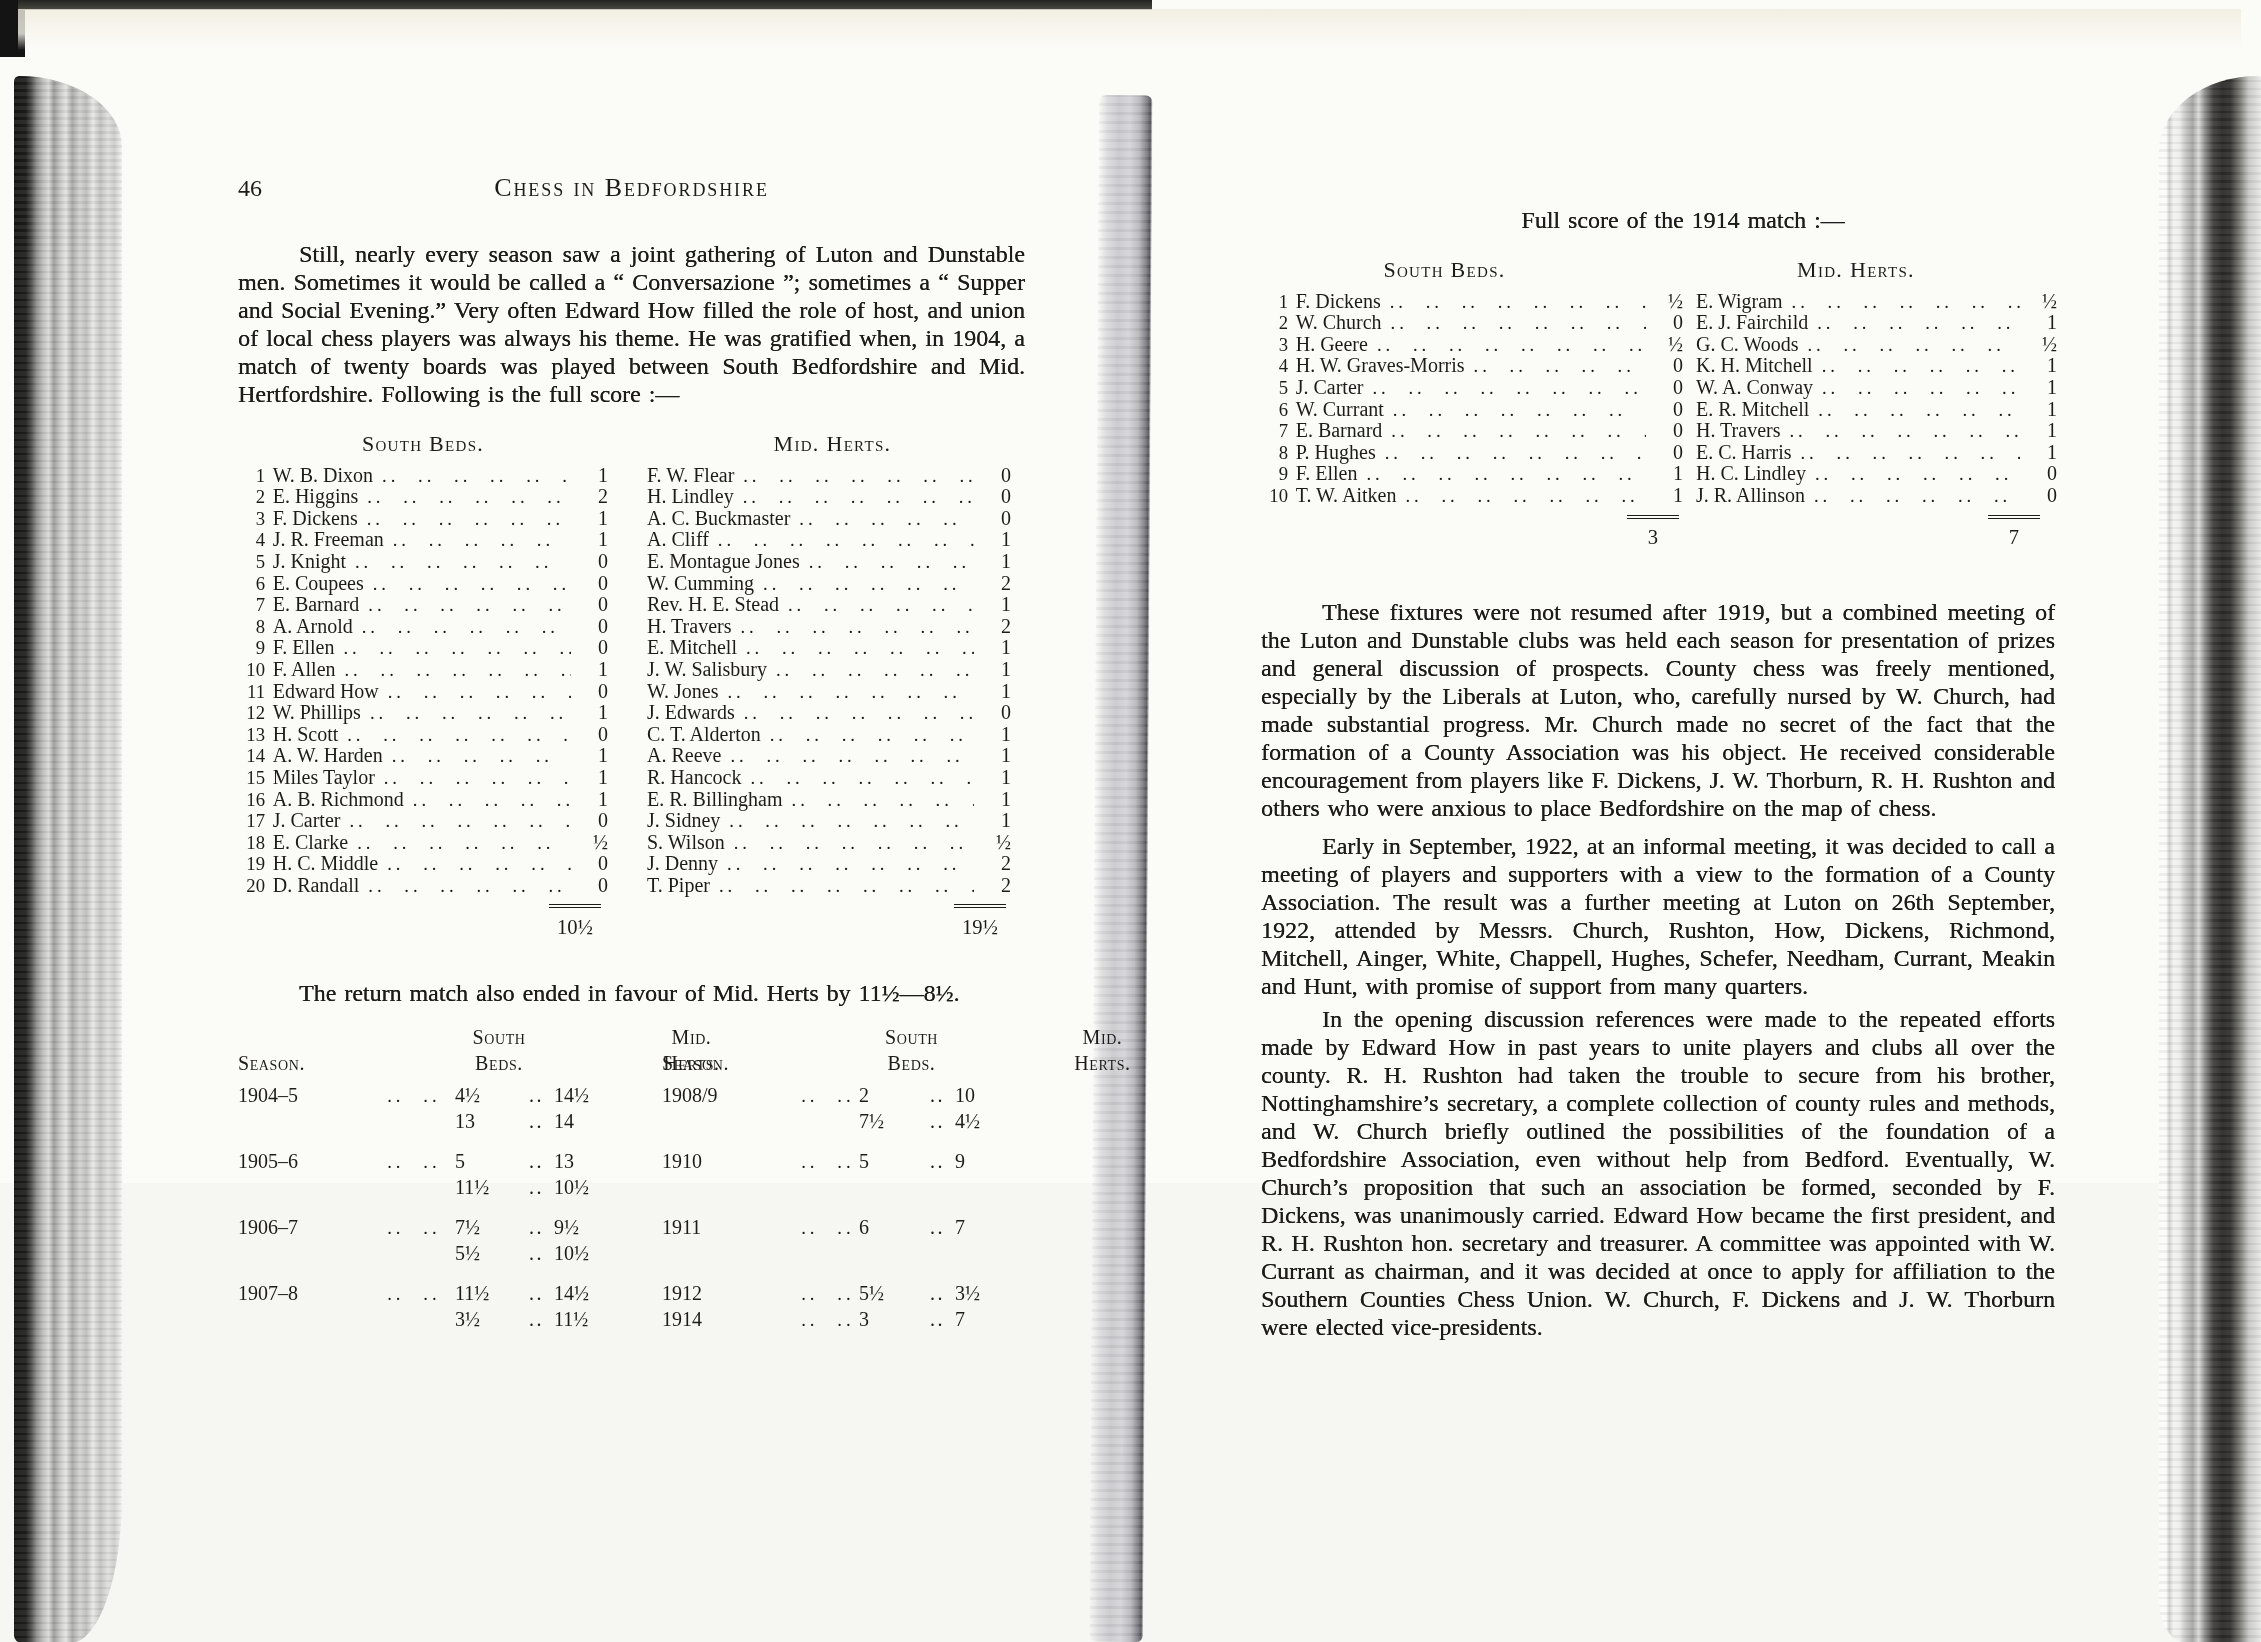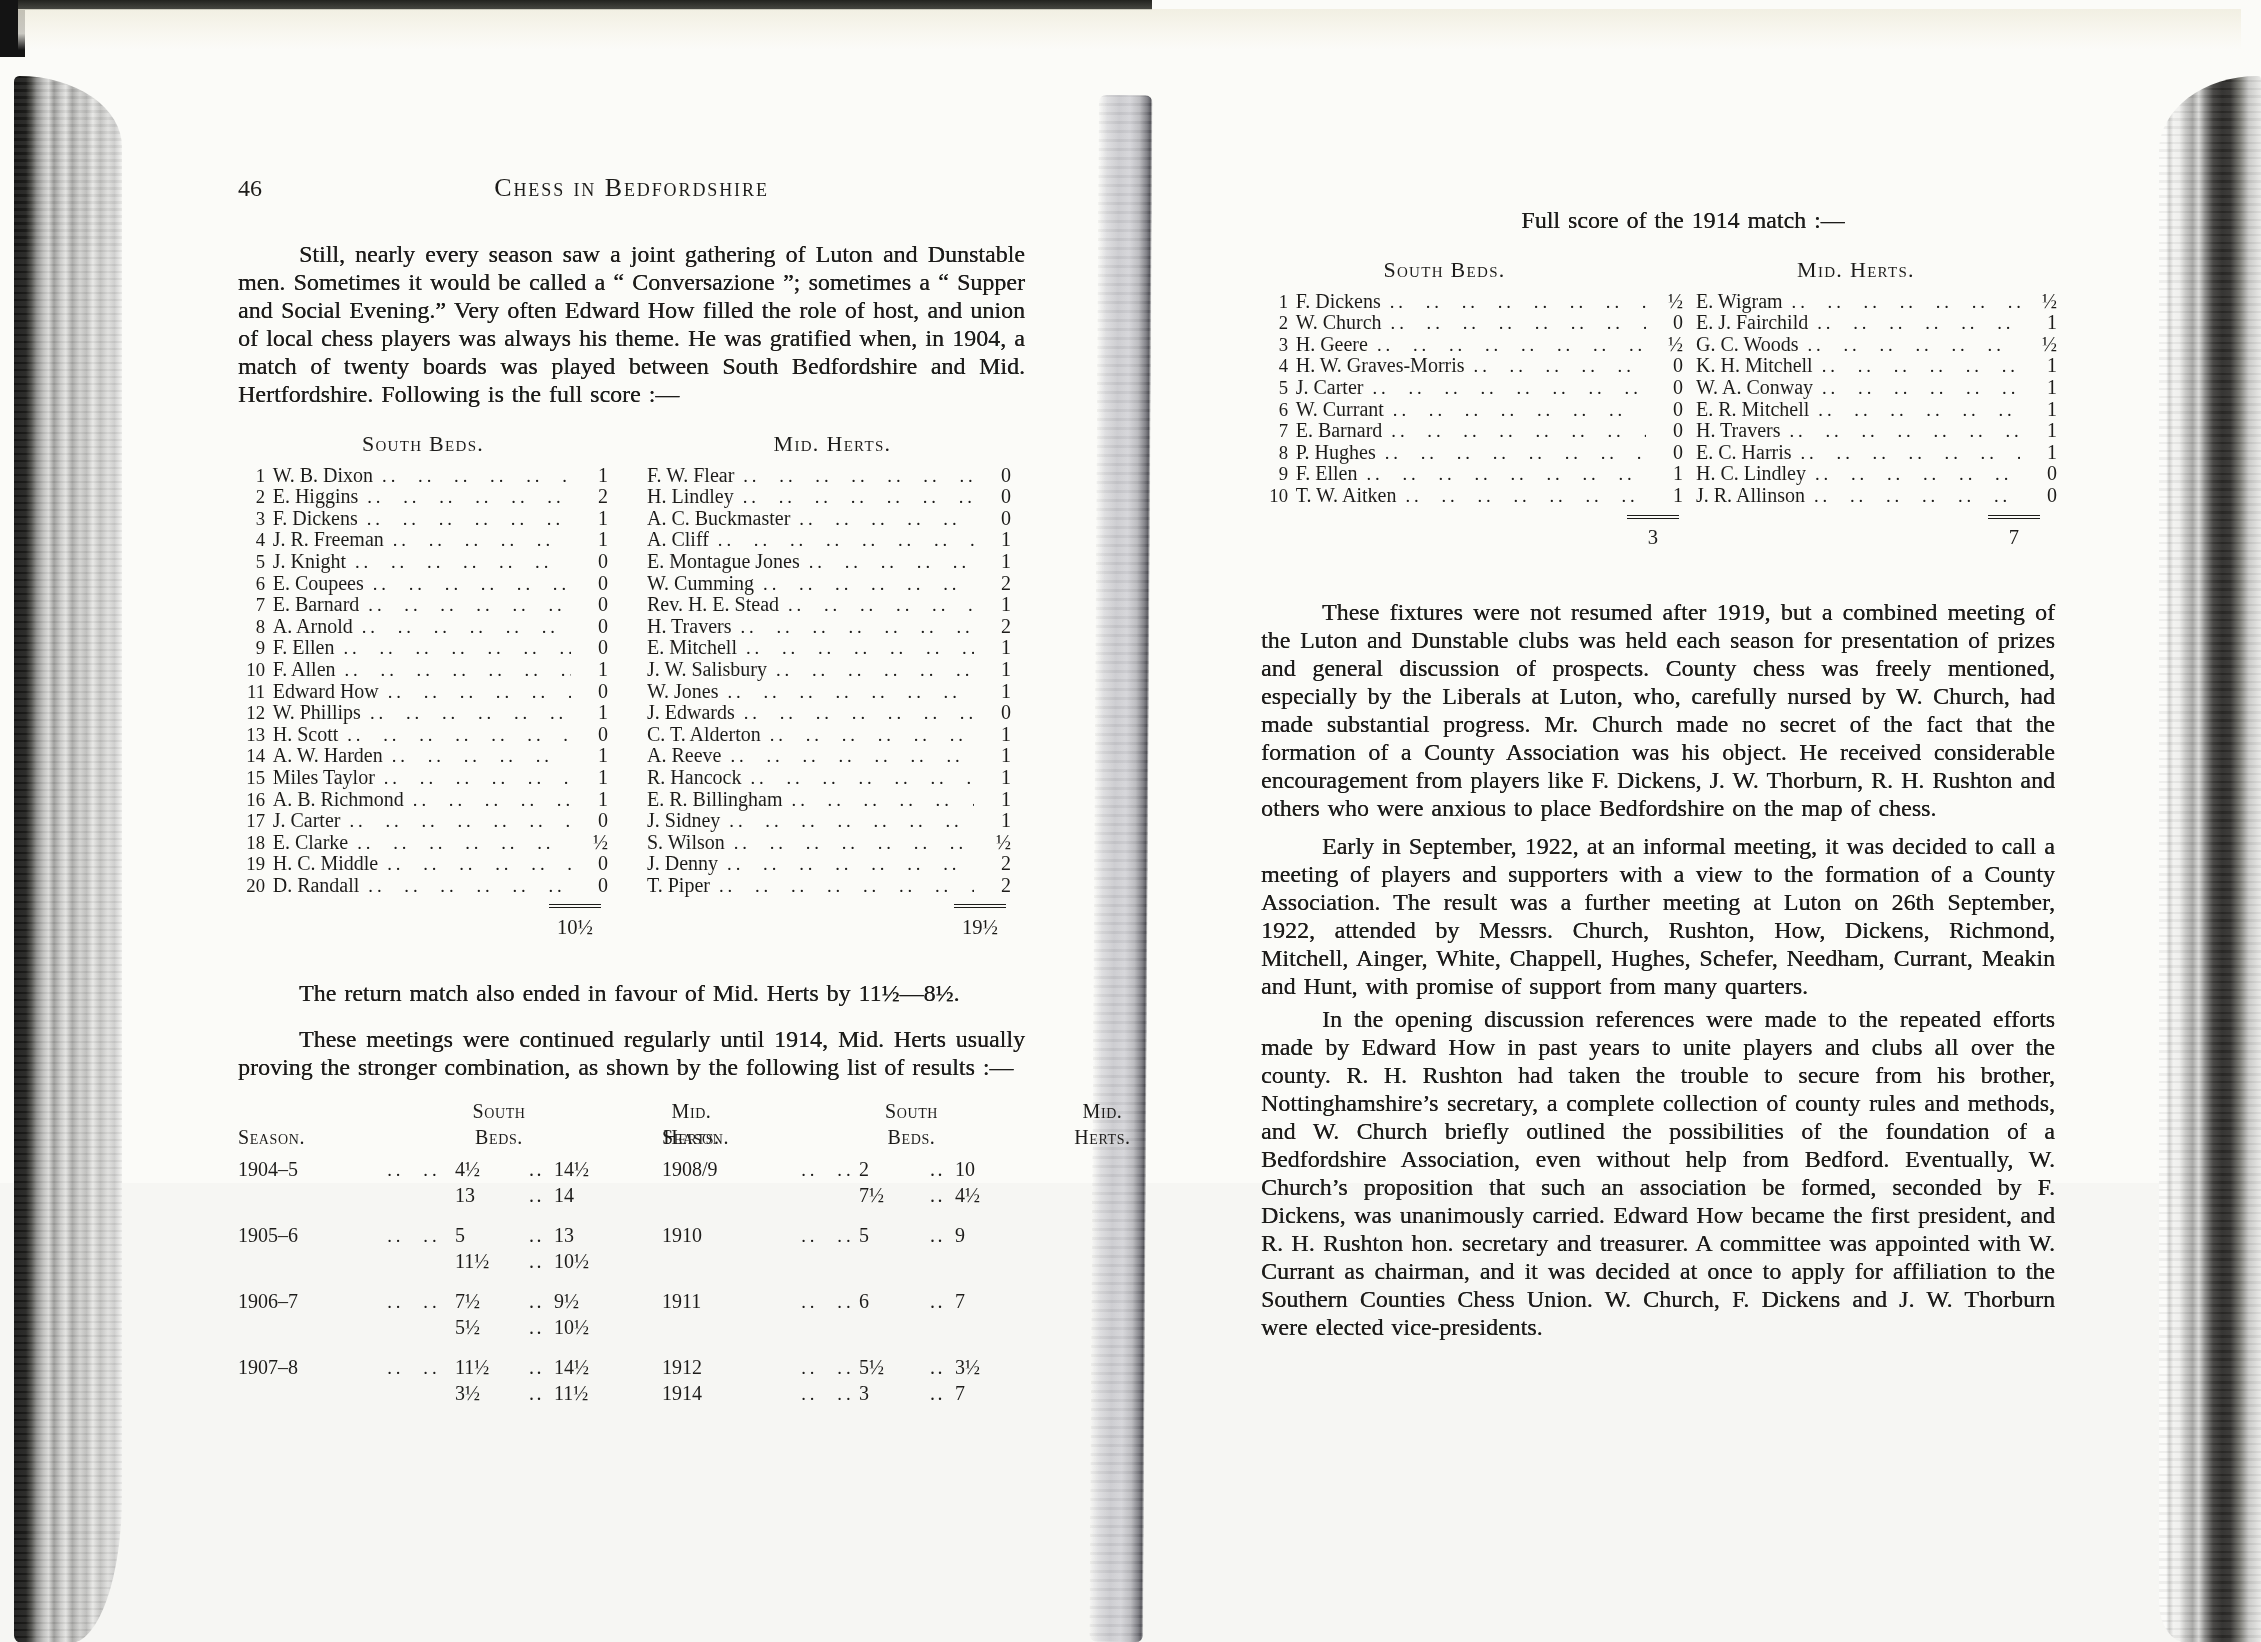--- a/index.html
+++ b/index.html
@@ -387,21 +387,20 @@
             </span>
           </div>
         </div>
       <div class="mtotals">
         <span class="tot tot1">10½</span>
         <span class="tot tot2">19½</span>
       </div>
     </div>
 
     <p class="body return">The return match also ended in favour of Mid. Herts by 11½—8½.</p>
-    <p class="body meetings">These meetings were continued regularly until 1914, Mid. Herts usually proving the stronger combination, as shown by the following list of results :—</p>
 
     <div class="seasons">
       <div class="sg sg1">
         <div class="srow shead">
           <span></span>
             <span></span>
           <span class="hc">South</span>
           <span></span>
           <span class="hc">Mid.</span>
         </div>

